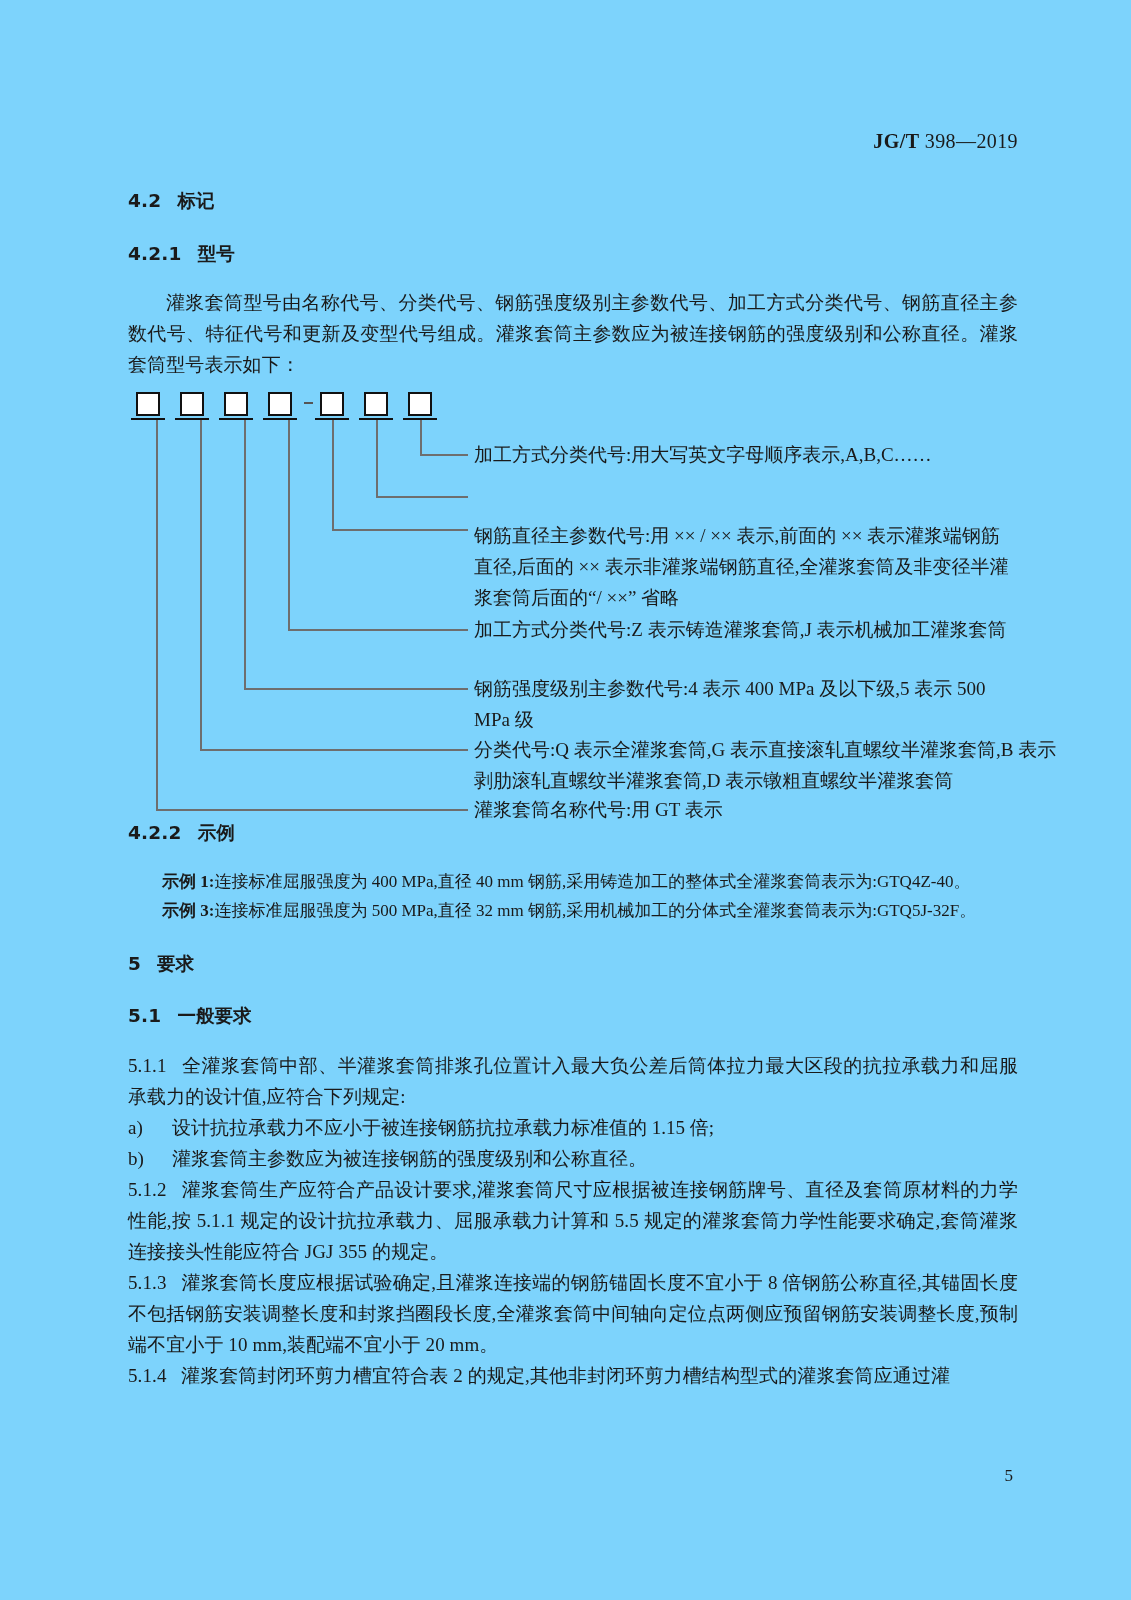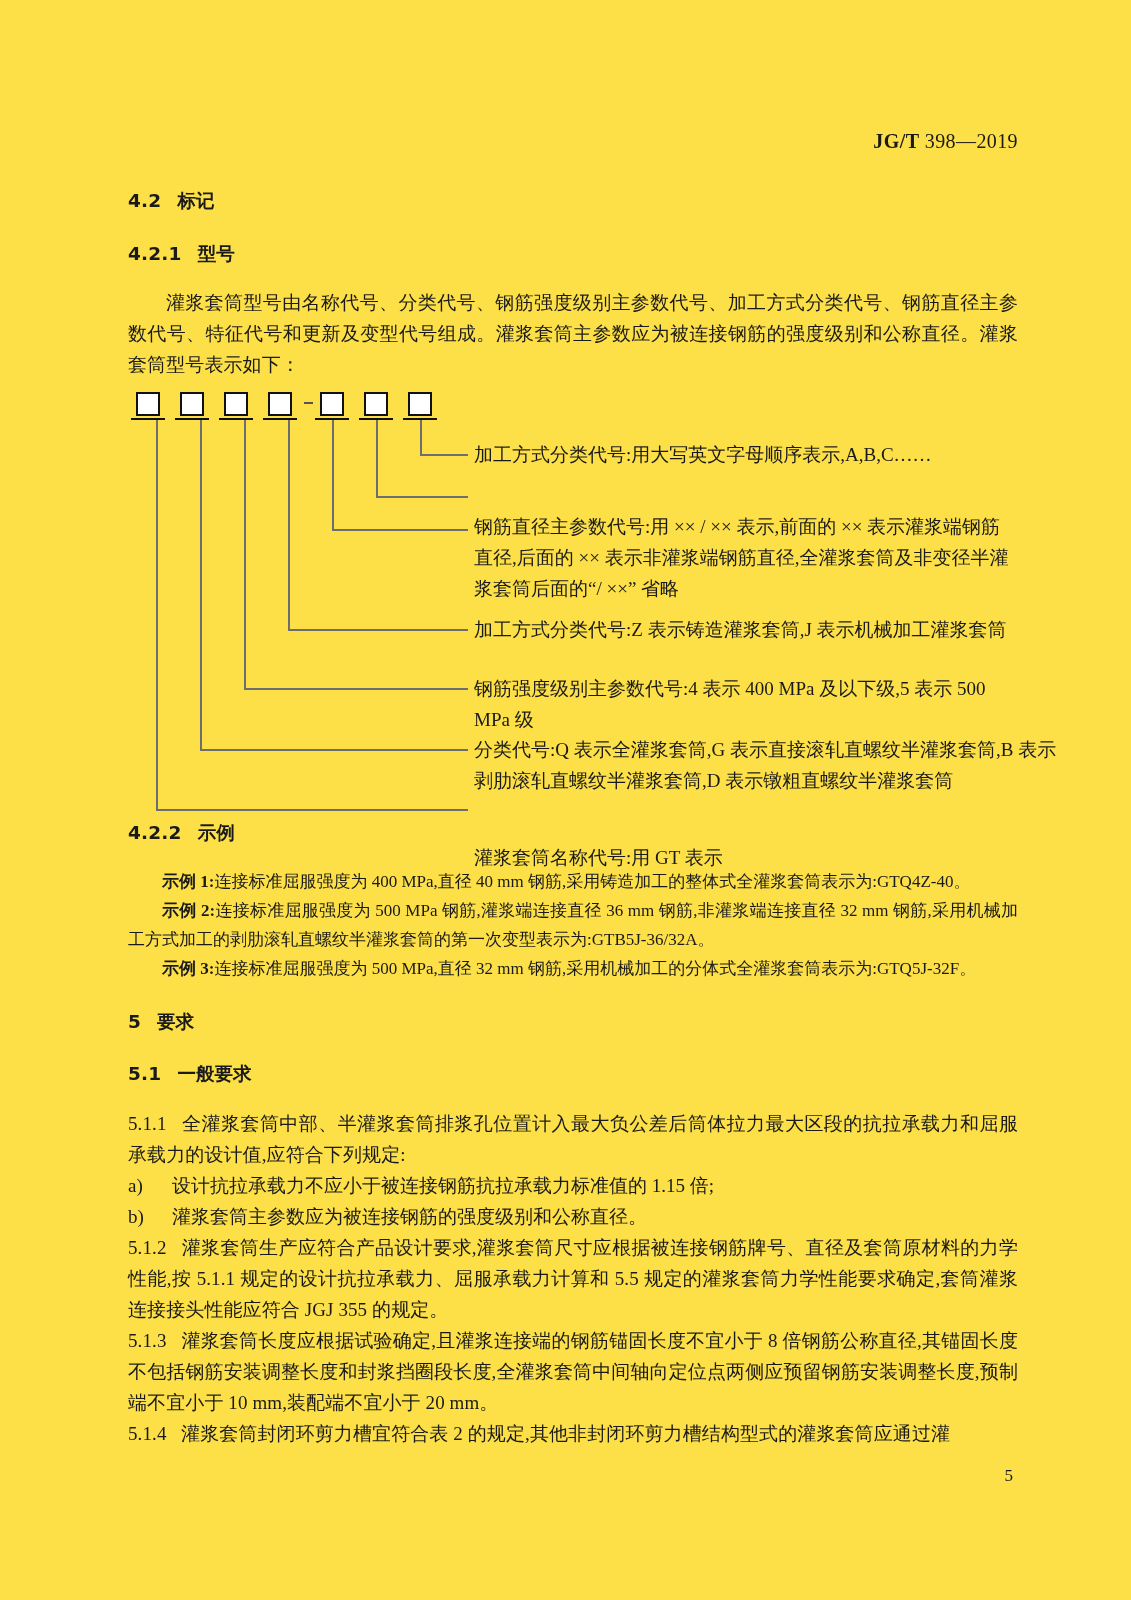--- a/index.html
+++ b/index.html
@@ -8,21 +8,21 @@
     background: #ffffff;
   }
   body {
     font-family: "Liberation Serif", "DejaVu Serif", serif;
     color: #1a1a1a;
   }
   .page {
     position: relative;
     width: 1131px;
     height: 1600px;
-    background: #fde047;
+    background: #7dd3fc;
     overflow: hidden;
     box-sizing: border-box;
   }
 
   
   .run-head {
     position: absolute;
     top: 130px;
     right: 113px;
     font-family: "Liberation Serif", "DejaVu Serif", serif;
@@ -233,42 +233,41 @@
 
       <div class="vline" style="left:72px;  top:28px;  height:330px;"></div>
       <div class="hline" style="left:72px;  top:357px; width:268px;"></div>
 
       <div class="vline" style="left:28px;  top:28px;  height:390px;"></div>
       <div class="hline" style="left:28px;  top:417px; width:312px;"></div>
 
       <div class="ann" style="left:346px; top:47px;">加工方式分类代号:用大写英文字母顺序表示,A,B,C……</div>
 
 
-      <div class="ann wrap" style="left:346px; top:119px;">钢筋直径主参数代号:用 ×× / ×× 表示,前面的 ×× 表示灌浆端钢筋直径,后面的 ×× 表示非灌浆端钢筋直径,全灌浆套筒及非变径半灌浆套筒后面的“/ ××” 省略</div>
+      <div class="ann wrap" style="left:346px; top:128px;">钢筋直径主参数代号:用 ×× / ×× 表示,前面的 ×× 表示灌浆端钢筋直径,后面的 ×× 表示非灌浆端钢筋直径,全灌浆套筒及非变径半灌浆套筒后面的“/ ××” 省略</div>
 
       <div class="ann wrap" style="left:346px; top:222px;">加工方式分类代号:Z 表示铸造灌浆套筒,J 表示机械加工灌浆套筒</div>
 
       <div class="ann wrap" style="left:346px; top:281px;">钢筋强度级别主参数代号:4 表示 400 MPa 及以下级,5 表示 500 MPa 级</div>
 
       <div class="ann wrap" style="left:346px; top:342px; width:600px;">分类代号:Q 表示全灌浆套筒,G 表示直接滚轧直螺纹半灌浆套筒,B 表示剥肋滚轧直螺纹半灌浆套筒,D 表示镦粗直螺纹半灌浆套筒</div>
 
-      <div class="ann" style="left:346px; top:402px;margin-top:48px;">灌浆套筒名称代号:用 GT 表示</div>
+      <div class="ann" style="left:346px; top:402px;">灌浆套筒名称代号:用 GT 表示</div>
     </div>
 
     <div class="gap-12"></div>
 
     <div class="h2">
       <span class="num">4.2.2</span><span class="ttl">示例</span>
     </div>
 
     <div class="gap-24"></div>
 
     <p class="example first-line"><span class="ex-lbl">示例 1:</span><span>连接标准屈服强度为 400 MPa,直径 40 mm 钢筋,采用铸造加工的整体式全灌浆套筒表示为:GTQ4Z-40。</span></p>
 
-    <p class="example first-line"><span class="ex-lbl">示例 2:</span><span>连接标准屈服强度为 500 MPa 钢筋,灌浆端连接直径 36 mm 钢筋,非灌浆端连接直径 32 mm 钢筋,采用机械加工方式加工的剥肋滚轧直螺纹半灌浆套筒的第一次变型表示为:GTB5J-36/32A。</span></p>
 
     <p class="example first-line"><span class="ex-lbl">示例 3:</span><span>连接标准屈服强度为 500 MPa,直径 32 mm 钢筋,采用机械加工的分体式全灌浆套筒表示为:GTQ5J-32F。</span></p>
 
     <div class="gap-30"></div>
 
     <div class="h2">
       <span class="num">5</span><span class="ttl">要求</span>
     </div>
 
     <div class="gap-34"></div>

